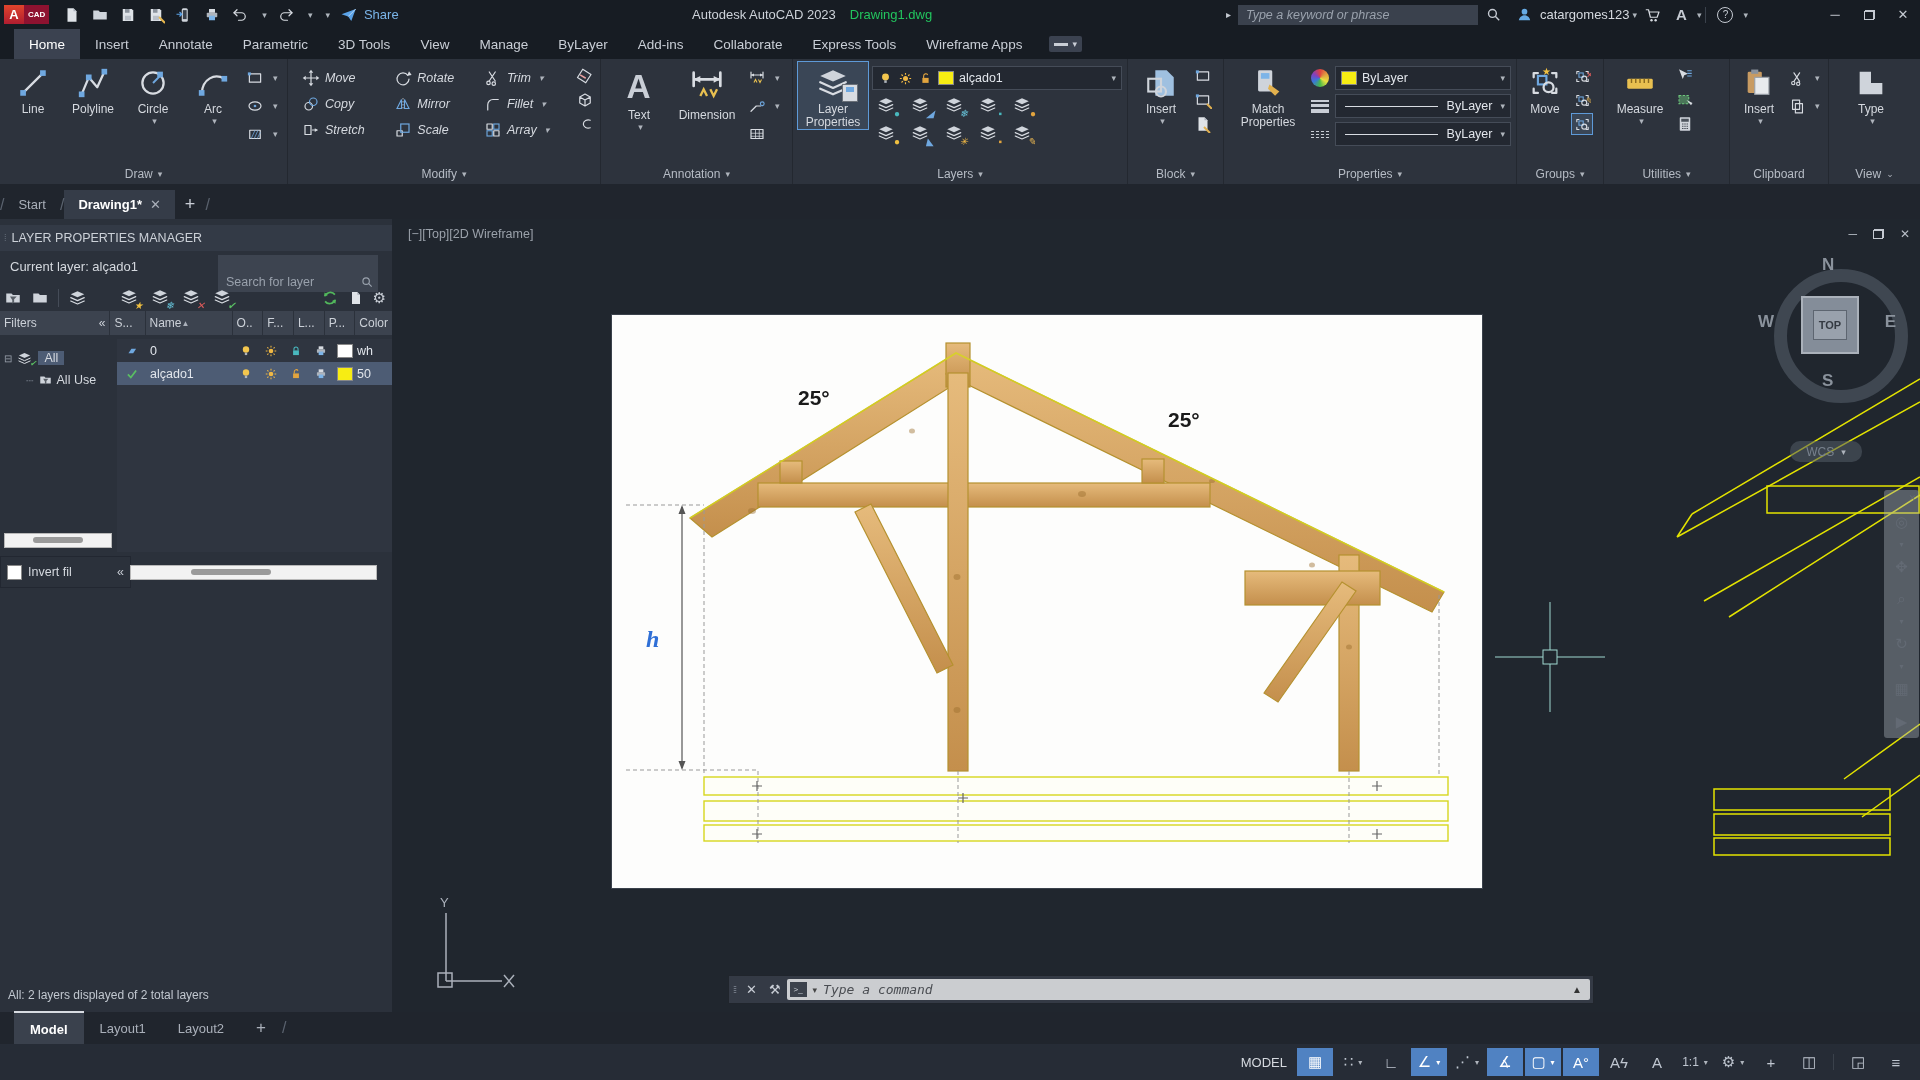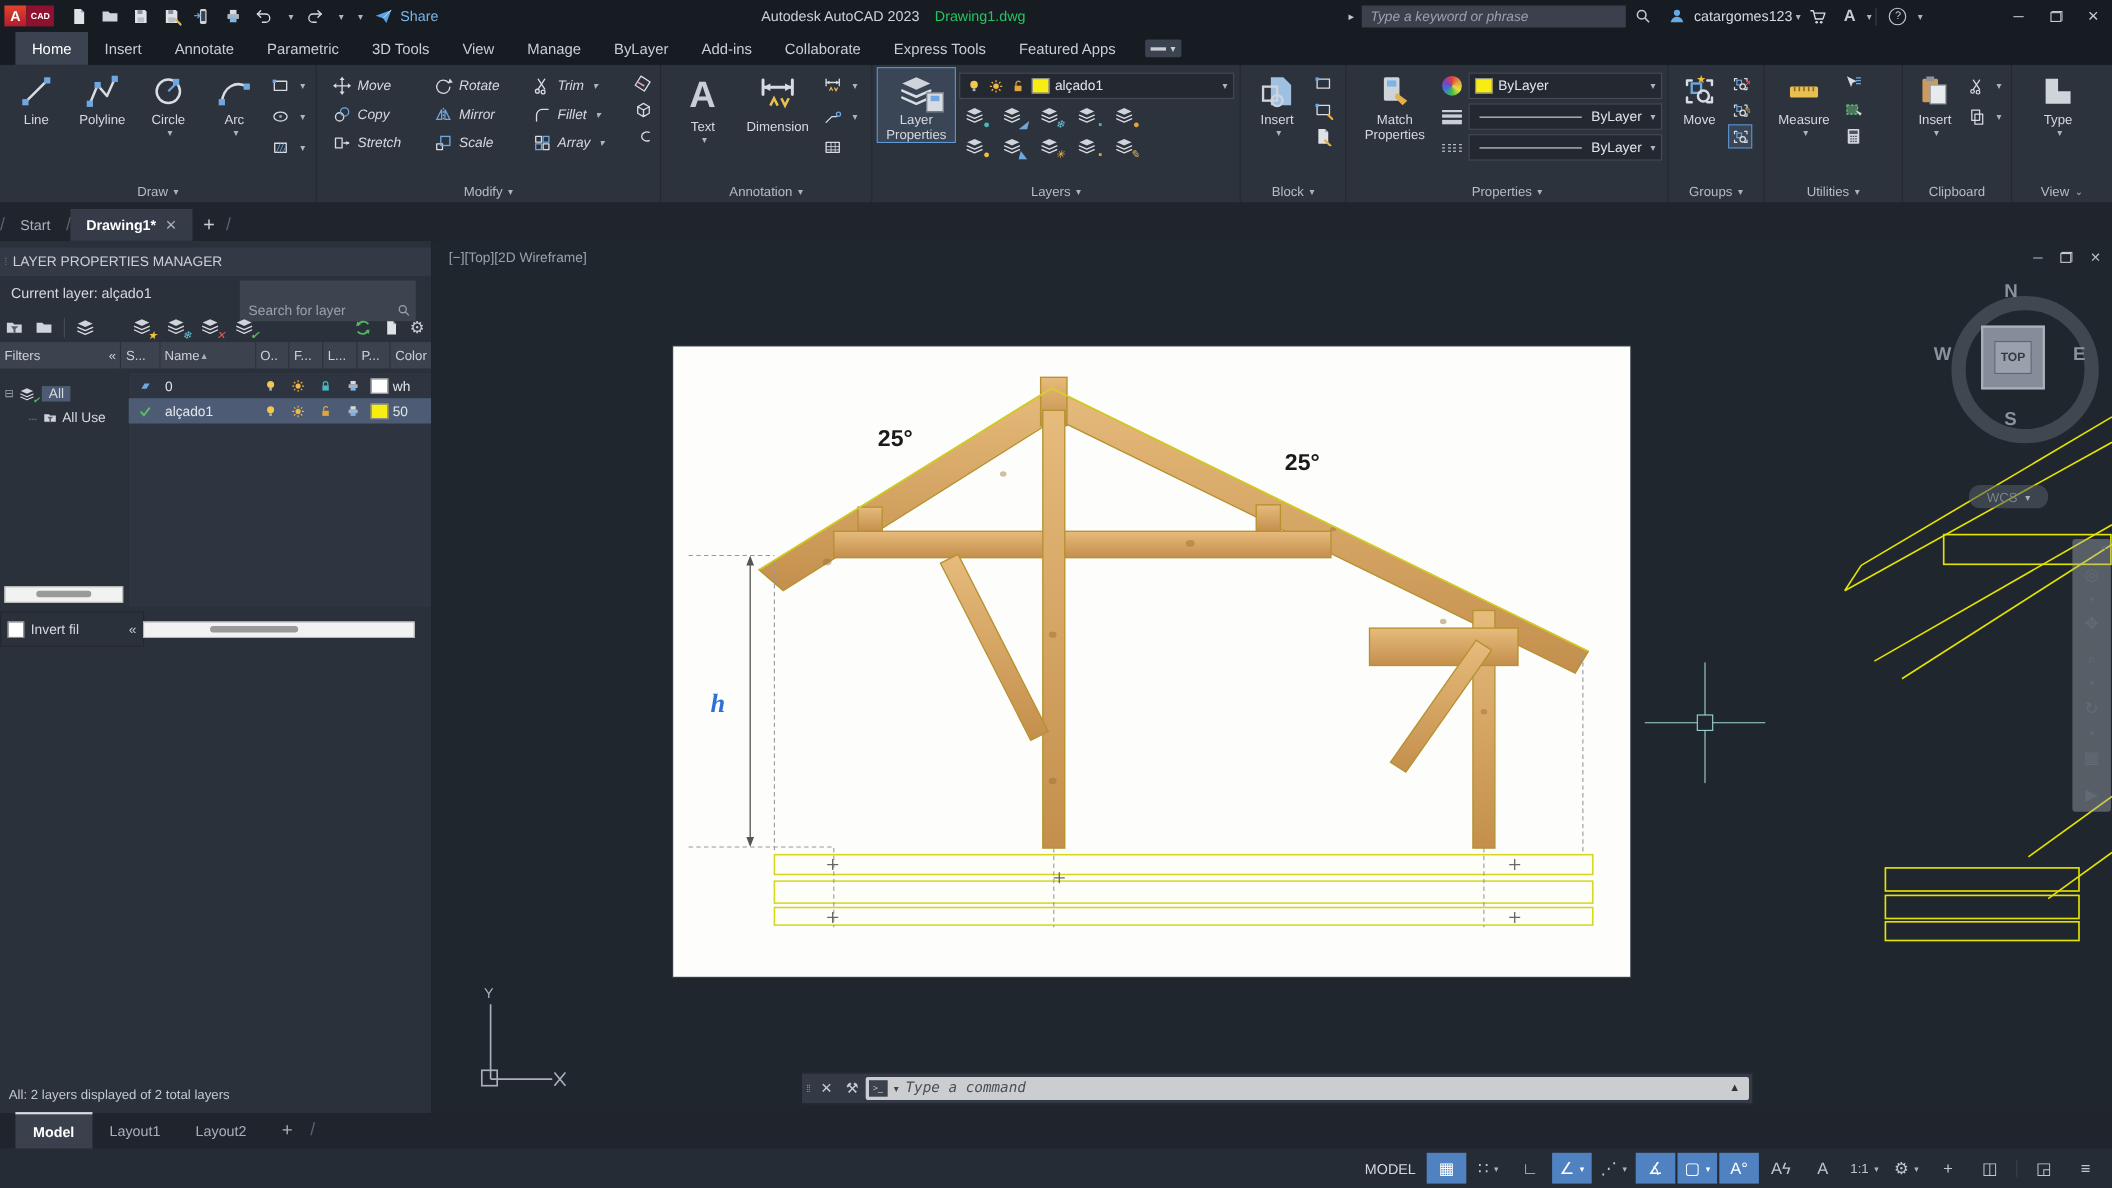--- a/index.html
+++ b/index.html
@@ -469,21 +469,21 @@
     <div class="rtab">Insert</div>
     <div class="rtab">Annotate</div>
     <div class="rtab">Parametric</div>
     <div class="rtab">3D Tools</div>
     <div class="rtab">View</div>
     <div class="rtab">Manage</div>
     <div class="rtab">ByLayer</div>
     <div class="rtab">Add-ins</div>
     <div class="rtab">Collaborate</div>
     <div class="rtab">Express Tools</div>
-    <div class="rtab">Featured Apps</div>
+    <div class="rtab">Wireframe Apps</div>
     <div class="rpill">
         <span style="width:14px;height:3px;background:#c9ced6;display:inline-block"></span>
         <span>▾</span>
       </div>
   </nav>
 
   <section class="ribbon">
 
     <div class="panel" style="width:287px">
       <div class="pt">

